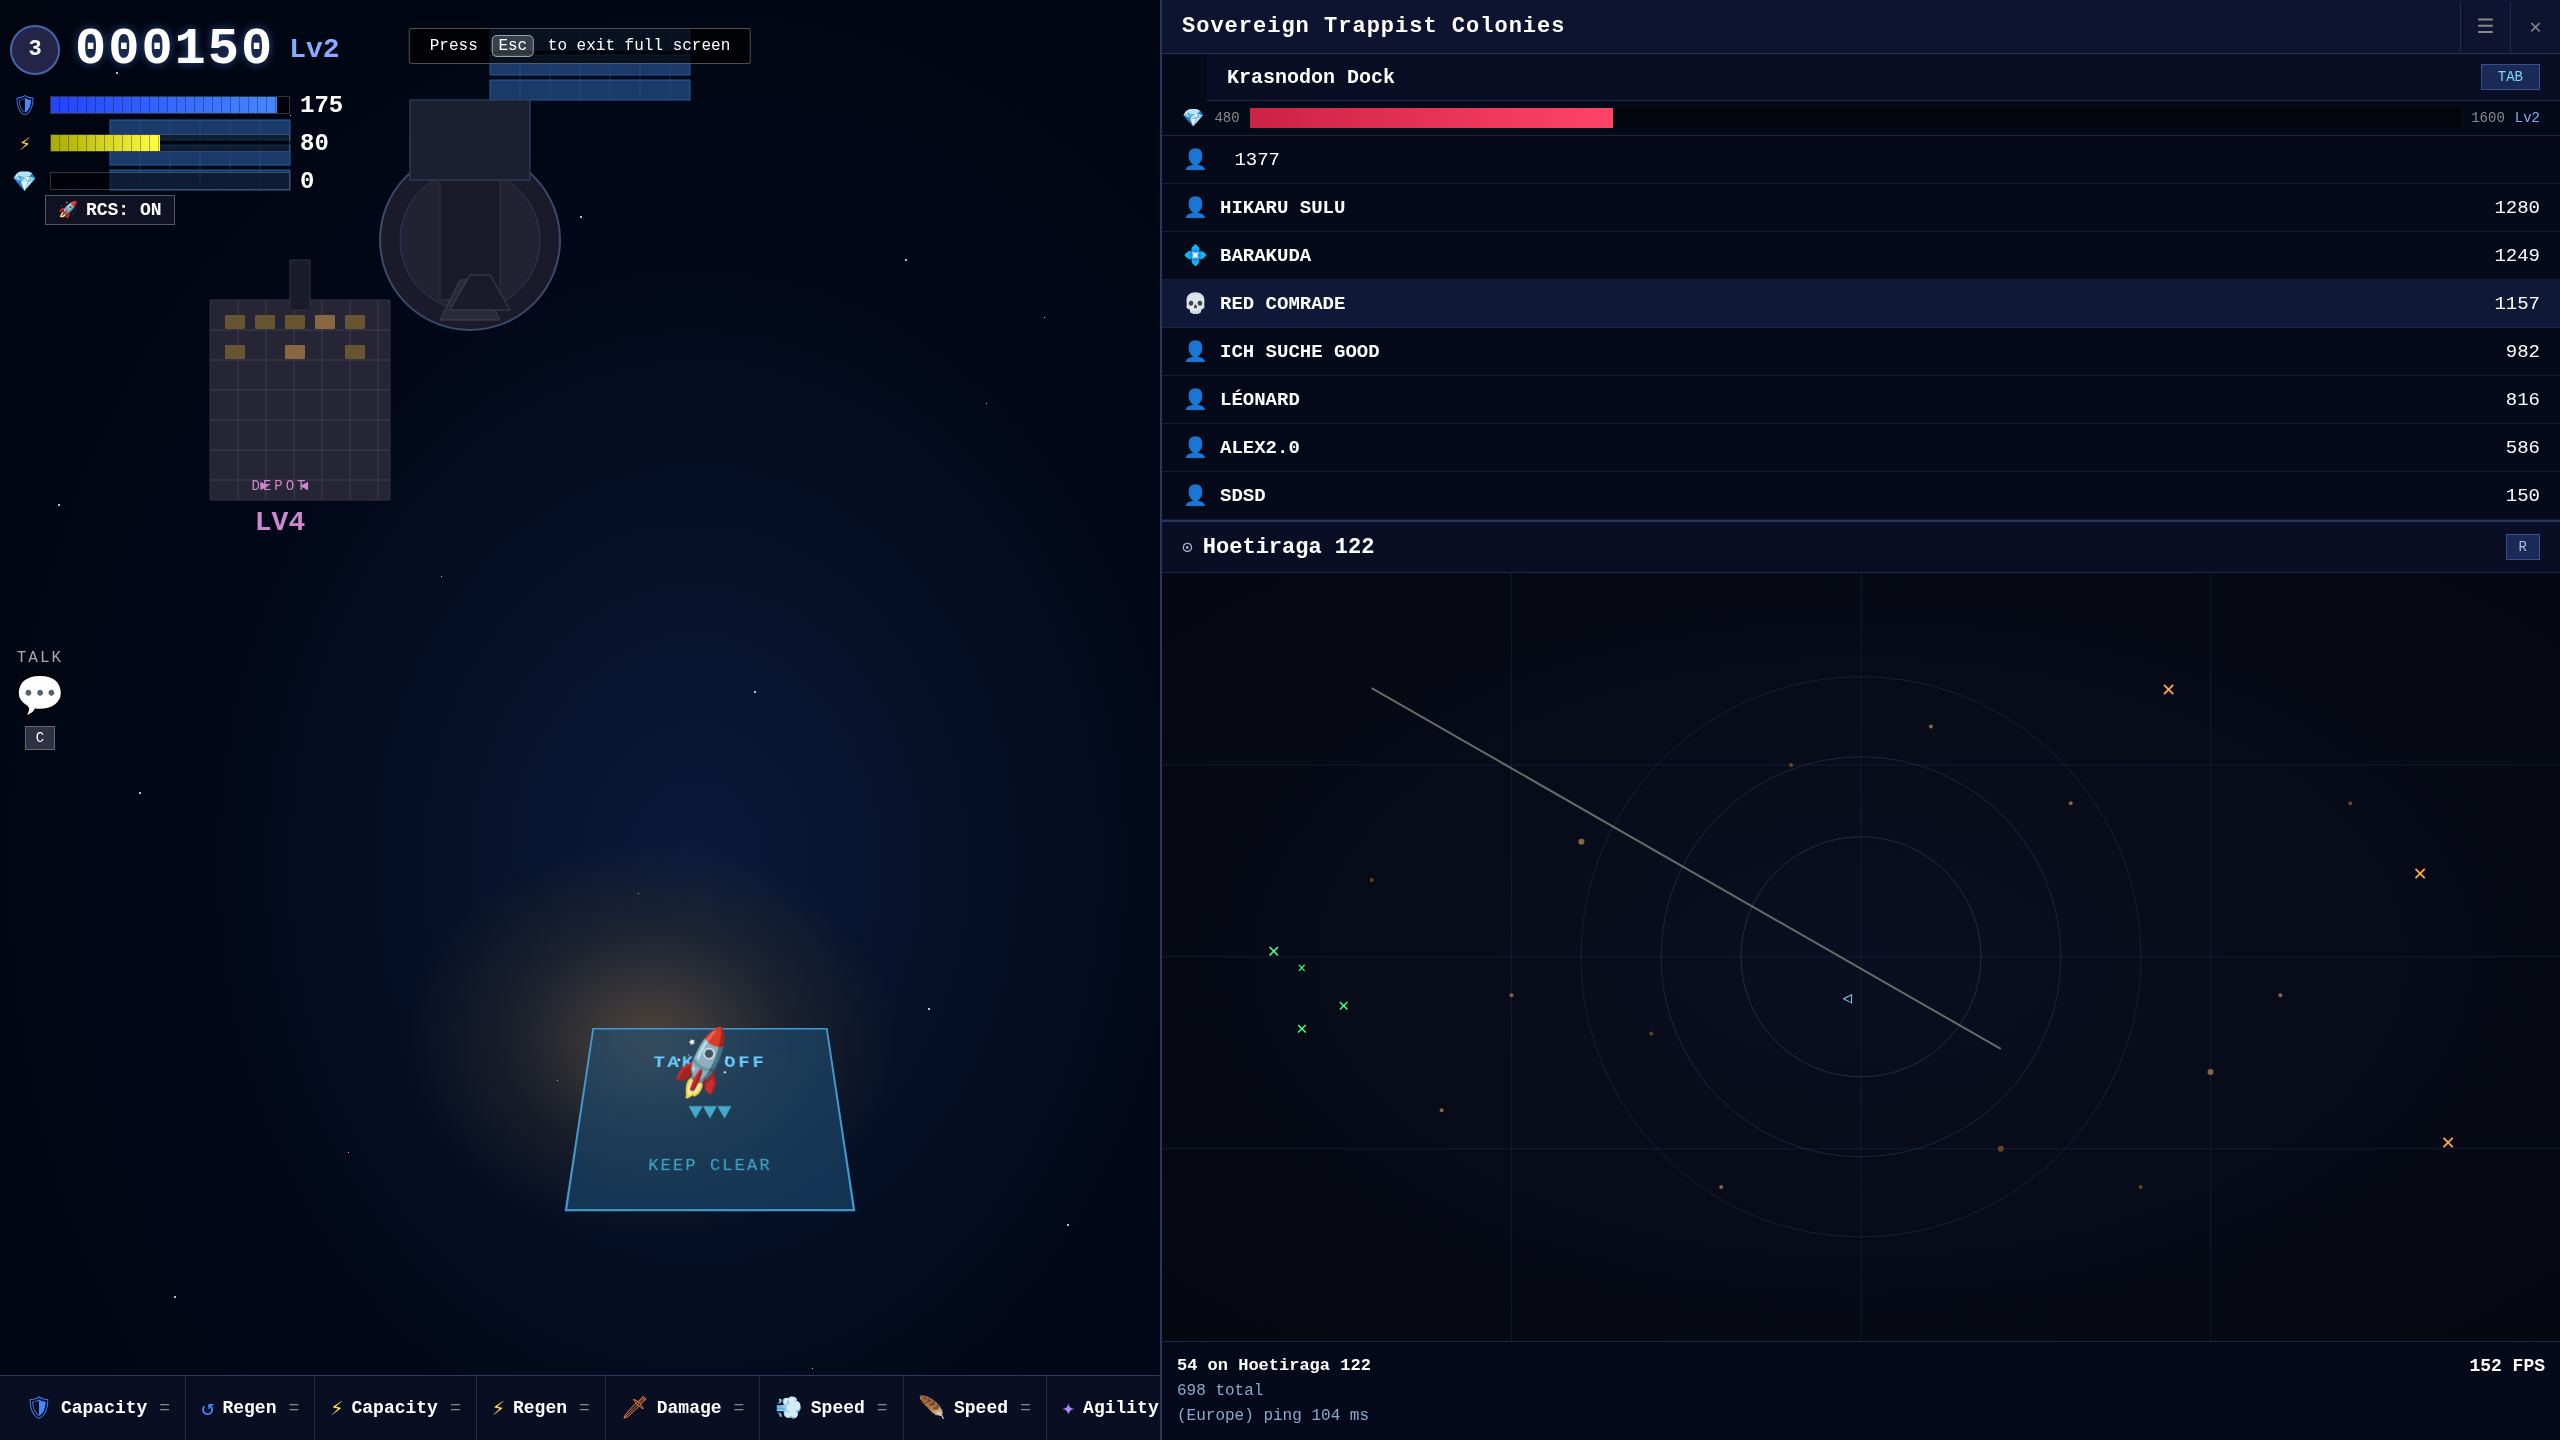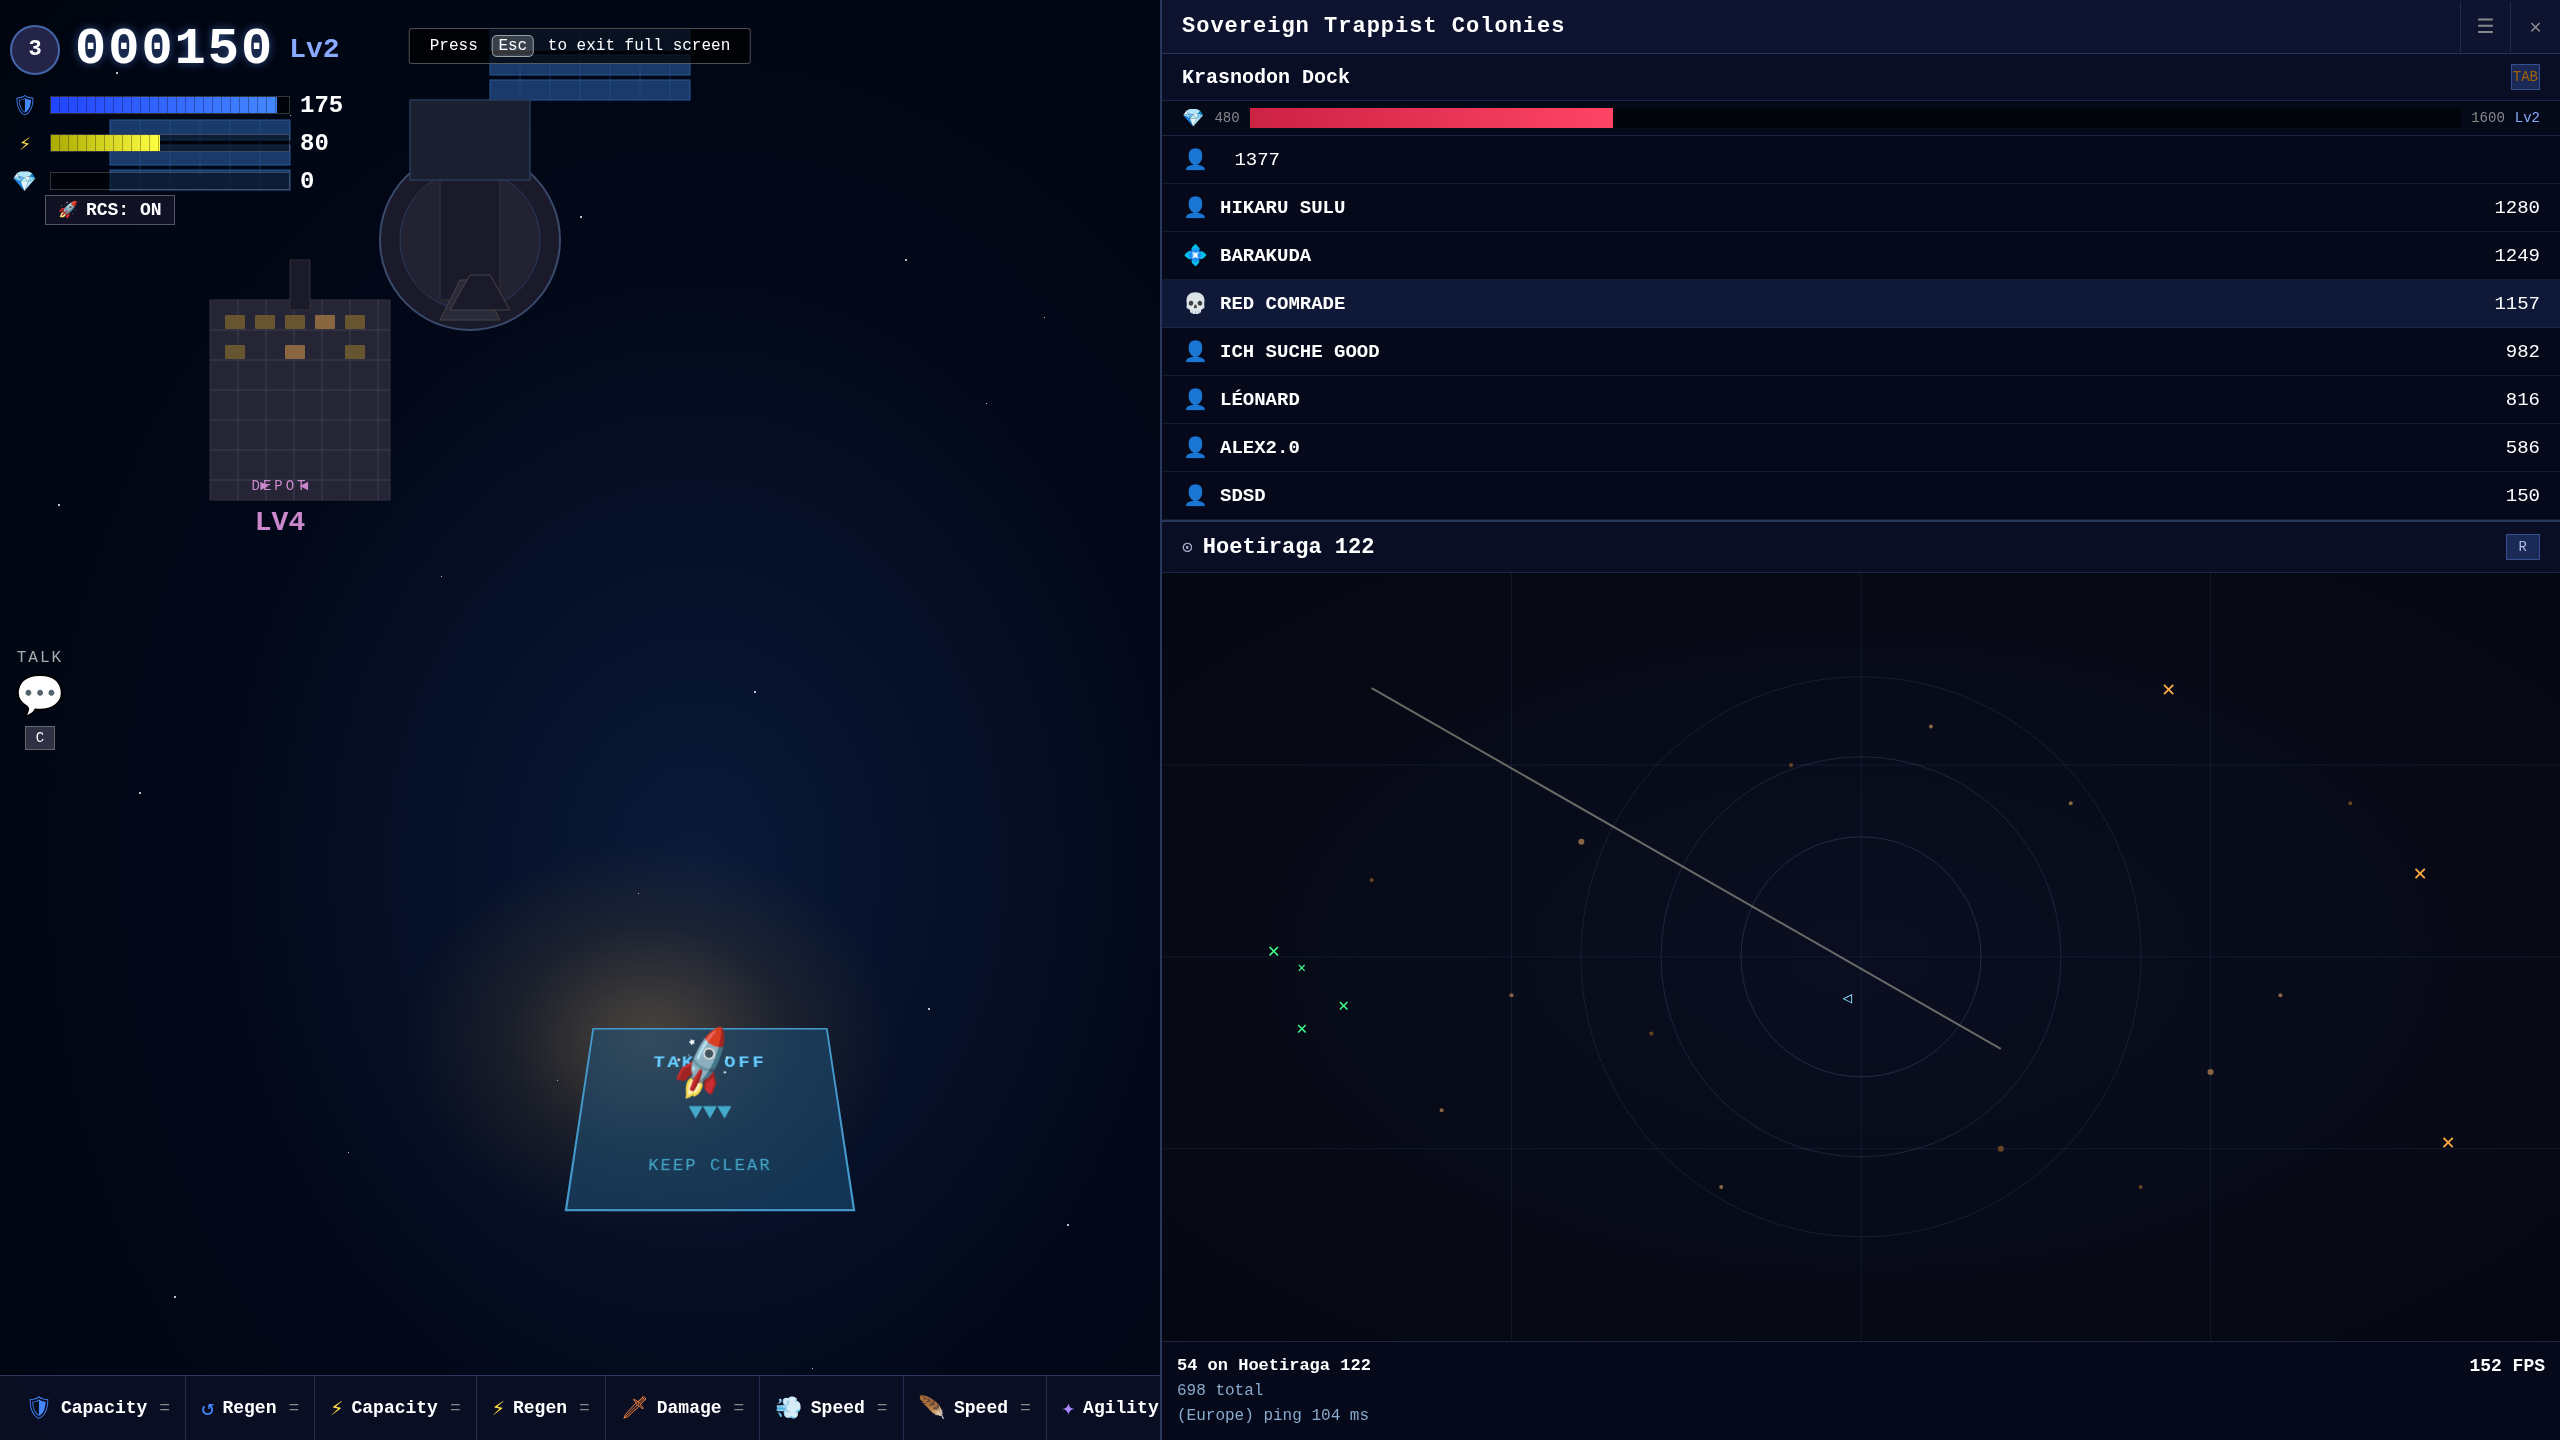--- a/index.html
+++ b/index.html
@@ -730,23 +730,23 @@
 </div>
 
 <div id="right-panel" style="position:absolute;top:0;right:0;width:1400px;height:1440px;background:rgba(5,10,25,0.98);border-left:2px solid rgba(80,100,160,0.5);display:flex;flex-direction:column;">
 
   <div id="leaderboard-header" style="display:flex;align-items:center;background:rgba(15,20,50,0.9);border-bottom:1px solid rgba(80,100,160,0.4);">
     <div id="colony-title" style="flex:1;color:white;font-size:22px;font-weight:bold;padding:14px 20px;letter-spacing:1px;">Sovereign Trappist Colonies</div>
     <div class="header-icon-btn" style="width:50px;height:50px;display:flex;align-items:center;justify-content:center;color:#888;font-size:20px;border-left:1px solid rgba(80,100,160,0.3);">☰</div>
     <div class="header-icon-btn" style="width:50px;height:50px;display:flex;align-items:center;justify-content:center;color:#888;font-size:20px;border-left:1px solid rgba(80,100,160,0.3);">✕</div>
   </div>
 
-  <div id="dock-row" style="display:flex;align-items:center;padding:10px 20px;background:rgba(10,15,40,0.8);border-bottom:1px solid rgba(80,100,160,0.3);">
+  <div id="dock-row" style="display:flex;align-items:center;padding:10px 20px;background:rgba(10,15,40,0.8);border-bottom:1px solid rgba(80,100,160,0.3);margin-left:45px;">
     <div id="dock-name" style="flex:1;color:white;font-size:20px;font-weight:bold;">Krasnodon Dock</div>
-    <div class="tab-btn" style="background:rgba(40,60,120,0.6);border:1px solid rgba(80,120,200,0.5);color:#a16207;padding:4px 1px;font-size:14px;cursor:pointer;">TAB</div>
+    <div class="tab-btn" style="background:rgba(40,60,120,0.6);border:1px solid rgba(80,120,200,0.5);color:#7dd3fc;padding:4px 16px;font-size:14px;cursor:pointer;">TAB</div>
   </div>
 
 
   <div id="lb-hp-row" style="display:flex;align-items:center;padding:6px 20px;gap:10px;background:rgba(5,10,25,0.9);border-bottom:1px solid rgba(80,100,160,0.3);">
     <span class="hp-icon" style="color:#ff4466;font-size:18px;">💎</span>
     <span class="hp-min-label" style="color:#888;font-size:14px;">480</span>
     <div class="hp-bar-container" style="flex:1;height:20px;background:rgba(0,0,0,0.5);position:relative;">
       <div class="hp-bar-fill" style="position:absolute;left:0;top:0;bottom:0;width:30%;background:linear-gradient(90deg,#cc2244,#ff4466);"></div>
     </div>
     <span class="hp-max-label" style="color:#888;font-size:14px;">1600</span>

